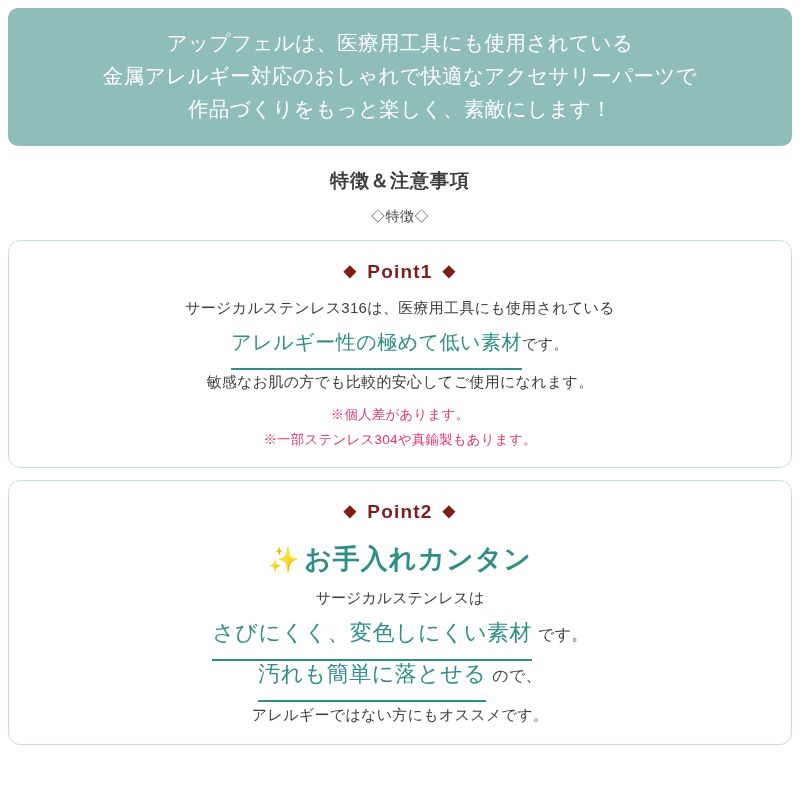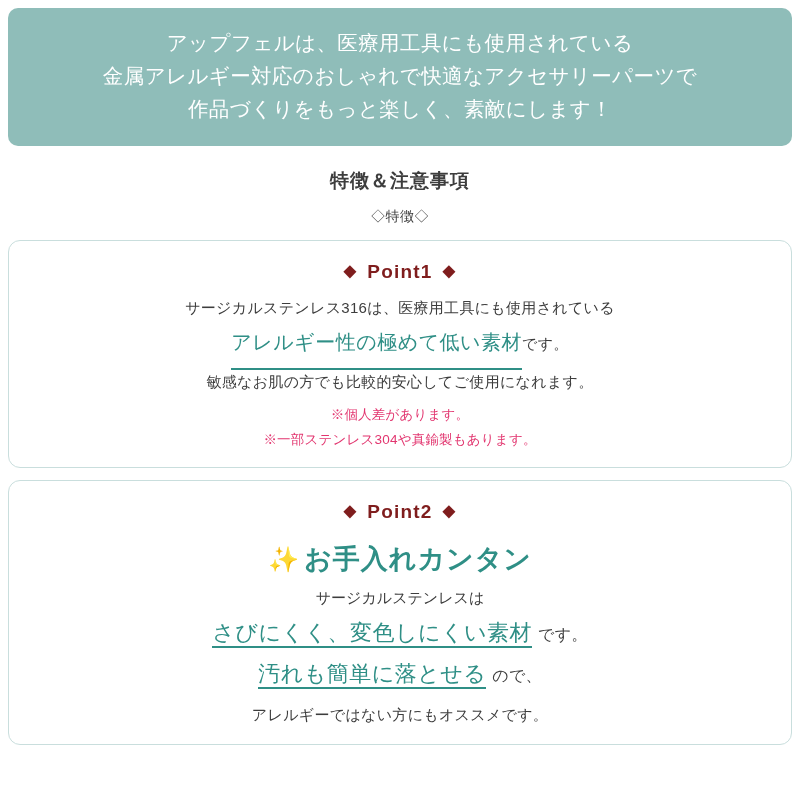--- a/index.html
+++ b/index.html
@@ -104,21 +104,21 @@
     color: #2f8f86;
     font-size: 20px;
     border-bottom: 2px solid #2f8f86;
     padding-bottom: 15px;
     letter-spacing: 0.5px;
   }
   .hl-lg {
     color: #2f8f86;
     font-size: 22px;
     border-bottom: 2px solid #2f8f86;
-    padding-bottom: 1px;
+    padding-bottom: 14px;
     letter-spacing: 0.5px;
   }
   .note {
     color: #e2356f;
     font-size: 13.5px;
     margin-top: 7px;
     letter-spacing: 0.2px;
   }
   .note.first { margin-top: 12px; }
 

